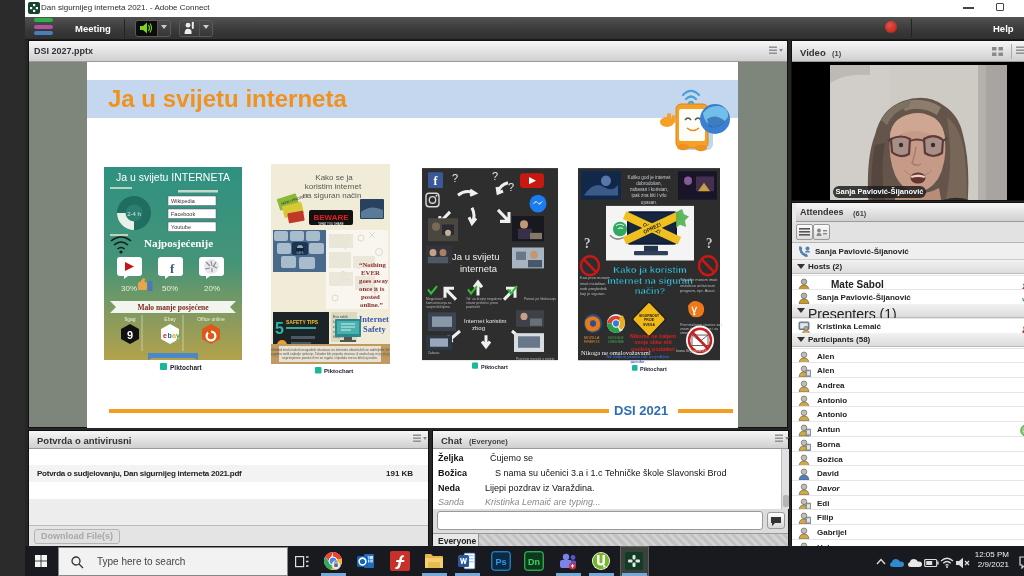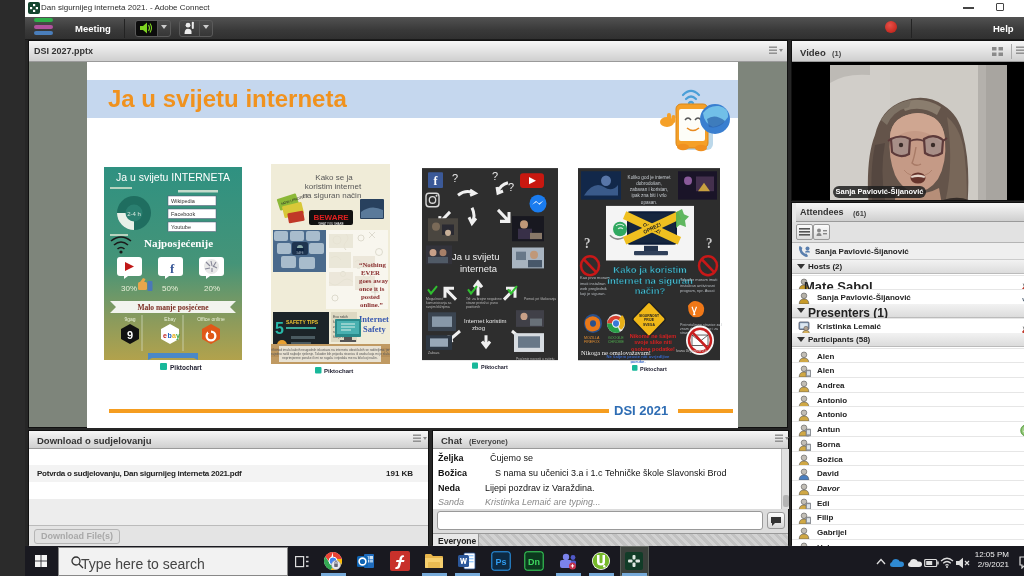--- a/index.html
+++ b/index.html
@@ -498,21 +498,21 @@
     </svg>
 
     <div class="abs" style="left:22px;top:347px;width:500px;height:4px;background:#f59d20;"></div>
     <div class="abs" style="left:591px;top:347px;width:55px;height:4px;background:#f59d20;"></div>
     <div class="abs" style="left:527px;top:341px;font-size:13px;font-weight:bold;color:#2e6db4;">DSI 2021</div>
   </div>
 </div>
 
 <div class="abs" style="left:3px;top:430px;width:401px;height:115px;background:#fff;border:1px solid #111;">
   <div class="podhead abs" style="left:0;top:0;width:399px;height:18px;">
-    <div class="abs" style="left:8px;top:4px;font-size:9.5px;font-weight:bold;color:#333;">Download o sudjelovanju</div>
+    <div class="abs" style="left:8px;top:4px;font-size:9.5px;font-weight:bold;color:#333;">Potvrda o antivirusni</div>
     <div class="abs podmenu" style="left:384px;top:3px;"><svg width="14" height="9" viewBox="0 0 14 9">
             <g fill="#8a8a8a">
               <rect x="0" y="0.5" width="8" height="1.4"></rect>
               <rect x="0" y="3.5" width="8" height="1.4"></rect>
               <rect x="0" y="6.5" width="8" height="1.4"></rect>
               <path d="M10 3 l4 0 l-2 3 z"></path>
             </g>
           </svg></div>
   </div>
   <div class="abs" style="left:0;top:34px;width:399px;height:17px;background:#f3f3f3;">
@@ -668,21 +668,21 @@
   <div id="att-list" class="abs" style="left:0;top:57px;width:241px;height:286px;background:#fff;overflow:hidden;">
         <div class="abs" style="left:0;top:0px;width:241px;height:14px;background:linear-gradient(#f2f2f2,#dcdcdc);border-bottom:1px solid #bbb;">
       <div class="abs" style="left:5px;top:4px;width:0;height:0;border-left:4px solid transparent;border-right:4px solid transparent;border-top:5px solid #333;"></div>
       <div class="abs" style="left:16px;top:2px;font-size:8px;font-weight:bold;color:#222;">Hosts (2)</div>
         </div>
         <div class="abs" style="left:0;top:14.5px;width:241px;height:14.7px;background:#fff;border-top:1px solid #e6e6e6;">
       <div class="abs" style="left:6px;top:1px;"><svg width="13" height="13" viewBox="0 0 13 13">
               <circle cx="6" cy="3.8" r="2.8" fill="#b5b1a8" stroke="#555" stroke-width="0.6"></circle>
               <path d="M1.2 12 Q1.2 7 6 7 Q10.8 7 10.8 12 Z" fill="#c79a28" stroke="#555" stroke-width="0.6"></path>
             </svg></div>
-      <div class="abs" style="left:12px;top:3px;font-size:13px;font-weight:bold;color:#222;">Mate Sabol</div>
+      <div class="abs" style="left:39px;top:3px;font-size:10px;font-weight:bold;color:#222;">Mate Sabol</div>
       <div class="abs" style="left:228px;top:1px;"><svg width="13" height="13" viewBox="0 0 13 13">
               <rect x="5" y="1" width="3.6" height="6.5" rx="1.8" fill="#b8b8b8" stroke="#777" stroke-width="0.6"></rect>
               <path d="M3.2 5.5 Q3.2 9.5 6.8 9.5 Q10.4 9.5 10.4 5.5" fill="none" stroke="#888" stroke-width="1"></path>
               <rect x="6.1" y="9.5" width="1.4" height="2" fill="#888"></rect>
               <rect x="4.5" y="11.2" width="4.6" height="1.2" fill="#888"></rect>
               <path d="M11.5 1 L2.5 11.5 M12.5 2 L3.5 12.5" stroke="#c0392b" stroke-width="1.5"></path>
             </svg></div>
         </div>
         <div class="abs" style="left:0;top:29.2px;width:241px;height:14.7px;background:#fff;border-top:1px solid #e6e6e6;">
       <div class="abs" style="left:6px;top:1px;"><svg width="13" height="13" viewBox="0 0 13 13">
@@ -693,21 +693,21 @@
       <div class="abs" style="left:228px;top:1px;"><svg width="13" height="13" viewBox="0 0 13 13">
               <rect x="4.5" y="1.5" width="3.6" height="6.5" rx="1.8" fill="#c8d4e0" stroke="#567" stroke-width="0.7"></rect>
               <path d="M2.7 6 Q2.7 10 6.3 10 Q9.9 10 9.9 6" fill="none" stroke="#567" stroke-width="1"></path>
               <rect x="5.6" y="10" width="1.4" height="1.5" fill="#567"></rect>
               <rect x="4" y="11.5" width="4.6" height="1.2" fill="#567"></rect>
               <circle cx="10.5" cy="3" r="2" fill="#e8eef4" stroke="#789" stroke-width="0.6"></circle>
             </svg></div>
         </div>
         <div class="abs" style="left:0;top:43.9px;width:241px;height:14px;background:linear-gradient(#f2f2f2,#dcdcdc);border-bottom:1px solid #bbb;">
       <div class="abs" style="left:5px;top:4px;width:0;height:0;border-left:4px solid transparent;border-right:4px solid transparent;border-top:5px solid #333;"></div>
-      <div class="abs" style="left:16px;top:2px;font-size:12px;font-weight:bold;color:#222;">Presenters (1)</div>
+      <div class="abs" style="left:16px;top:2px;font-size:14px;font-weight:normal;color:#222;">Presenters (1)</div>
         </div>
         <div class="abs" style="left:0;top:58.4px;width:241px;height:14.7px;background:#fff;border-top:1px solid #e6e6e6;">
       <div class="abs" style="left:6px;top:1px;"><svg width="13" height="13" viewBox="0 0 13 13">
               <rect x="1" y="1" width="10" height="7.5" rx="1" fill="#8ba3bd" stroke="#445" stroke-width="0.7"></rect>
               <rect x="2.2" y="2.2" width="7.6" height="5" fill="#dce6f0"></rect>
               <circle cx="8" cy="7.5" r="2.2" fill="#b0a090" stroke="#555" stroke-width="0.5"></circle>
               <path d="M4.5 12.5 Q4.5 9.3 8 9.3 Q11.5 9.3 11.5 12.5 Z" fill="#d8b25e" stroke="#555" stroke-width="0.5"></path>
             </svg></div>
       <div class="abs" style="left:25px;top:3px;font-size:8px;font-weight:bold;color:#222;">Kristinka Lemaić</div>
       <div class="abs" style="left:228px;top:1px;"><svg width="13" height="13" viewBox="0 0 13 13">
@@ -850,21 +850,21 @@
         <rect x="8" y="0" width="7" height="7"></rect>
         <rect x="0" y="8" width="7" height="7"></rect>
         <rect x="8" y="8" width="7" height="7"></rect>
       </g>
     </svg>
 <div class="abs" style="left:33px;top:547px;width:230px;height:29px;background:#f2f2f2;border:1px solid #888;">
   <svg class="abs" style="left:12px;top:8px;" width="13" height="13" viewBox="0 0 13 13">
         <circle cx="5" cy="5" r="4" fill="none" stroke="#333" stroke-width="1.3"></circle>
         <path d="M8 8 L12 12" stroke="#333" stroke-width="1.3"></path>
       </svg>
-  <div class="abs" style="left:22px;top:8px;font-size:14px;color:#444;">Type here to search</div>
+  <div class="abs" style="left:38px;top:8px;font-size:10px;color:#444;">Type here to search</div>
 </div>
 <svg class="abs" style="left:270px;top:554px;" width="15" height="15" viewBox="0 0 15 15">
       <g fill="none" stroke="#ddd" stroke-width="1.2">
         <rect x="0.6" y="2.6" width="8" height="10"></rect>
         <path d="M11 3 L13.5 3 M11 7.5 L13.5 7.5 M11 12 L13.5 12" stroke-width="1.6"></path>
       </g>
     </svg>
 <div id="taskicons">
       <div class="abs" style="left:595px;top:546px;width:29px;height:30px;background:#3a403b;border:1px solid #5a5f5a;"></div>
       <div class="abs" style="left:298px;top:551px;width:20px;height:20px;"><svg width="20" height="20" viewBox="0 0 20 20">

